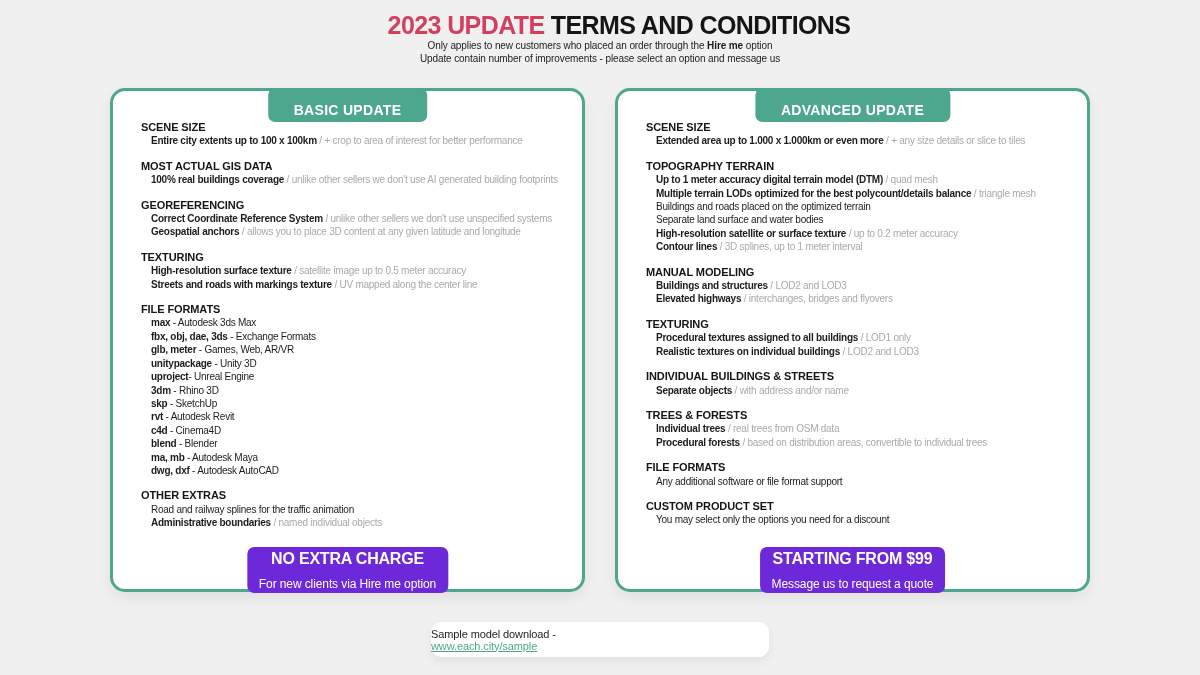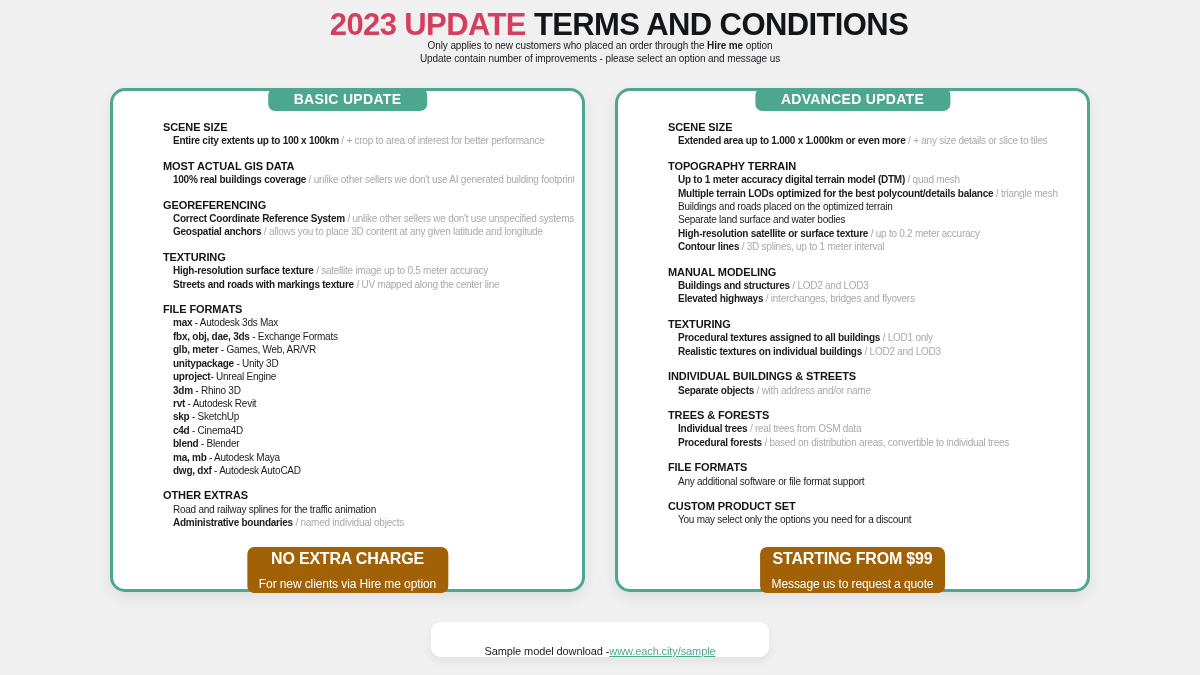--- a/index.html
+++ b/index.html
@@ -7,21 +7,21 @@
   body {
     background:#f0f0f1;
     font-family:"Liberation Sans", sans-serif;
     color:#1b1c1e;
   }
   .page { width:1200px; height:675px; position:relative; }
 
   
   .header { text-align:center; padding-top:11px; }
   .title {
-    font-size:31px; font-weight:700; letter-spacing:-0.6px; line-height:28px;
+    font-size:25px; font-weight:700; letter-spacing:-0.6px; line-height:28px;
     color:#141517;
     margin-left:38px;
   }
   .title .accent { color:#d3405f; }
   .subtitle { font-size:10px; line-height:13px; color:#1b1c1e; letter-spacing:-0.1px; }
   .subtitle b { font-weight:700; }
 
   
   .panels {
     position:absolute; left:110px; top:88px; width:980px;
@@ -32,57 +32,57 @@
     width:475px; height:504px;
     background:#ffffff;
     border:3px solid #4da68e;
     border-radius:15px;
     box-shadow:0 6px 14px rgba(0,0,0,0.07);
   }
   .badge-top {
     position:absolute; top:-3px; left:50%; transform:translateX(-50%);
     background:#4da68e; color:#ffffff;
     font-size:14px; font-weight:700; letter-spacing:0.3px;
-    padding:3px 26px 4px;
+    padding:14px 26px 4px;
     border-radius:7px;
     white-space:nowrap;
   }
   .badge-bottom {
     position:absolute; bottom:-4px; left:50%; transform:translateX(-50%);
-    background:#a16207; color:#ffffff;
+    background:#6d28d9; color:#ffffff;
     text-align:center;
     padding:3px 12px 4px;
     border-radius:7px;
     white-space:nowrap;
   }
   .badge-bottom .bb-title { font-size:16px; font-weight:700; line-height:17px; letter-spacing:-0.2px; }
   .badge-bottom .bb-sub   { font-size:12px;  line-height:10px; letter-spacing:-0.1px;margin-top:12px; }
 
-  .sections { padding:30px 8px 0 28px;margin-left:22px; }
+  .sections { padding:30px 8px 0 28px; }
   .sec { margin-bottom:12px; }
   .sec-h {
     font-size:11px; font-weight:700; line-height:13.4px;
     letter-spacing:-0.1px; color:#141517;
   }
   .item {
     font-size:10px; line-height:13.4px; letter-spacing:-0.25px;
     padding-left:10px; white-space:nowrap; overflow:hidden;
   }
   .seg-b { font-weight:700; color:#1b1c1e; }
   .seg-p { font-weight:400; color:#1b1c1e; }
   .seg-g { font-weight:400; color:#a7a9ab; }
 
   
   .footer-pill {
     position:absolute; left:50%; top:622px; transform:translateX(-50%);
     width:338px; height:35px;
     background:#ffffff; border-radius:10px;
     box-shadow:0 5px 10px rgba(0,0,0,0.06);
-    display:flex; align-items:flex-end; justify-content:center;
-    font-size:11px; letter-spacing:-0.1px;
+    display:flex; align-items:flex-start; justify-content:center;
+    font-size:11px; letter-spacing:-0.1px;flex-direction:column;
   }
   .footer-pill a { color:#4da68e; text-decoration:underline; cursor:pointer; }
 </style>
 </head>
 <body>
 
 <div class="page">
 
   <div class="header">
     <div class="title">
@@ -118,22 +118,22 @@
             <div class="item"><span class="seg-b">Streets and roads with markings texture</span><span class="seg-g"> / UV mapped along the center line</span></div>
           </div>
           <div class="sec">
             <div class="sec-h">FILE FORMATS</div>
             <div class="item"><span class="seg-b">max</span><span class="seg-p"> - Autodesk 3ds Max</span></div>
             <div class="item"><span class="seg-b">fbx, obj, dae, 3ds</span><span class="seg-p"> - Exchange Formats</span></div>
             <div class="item"><span class="seg-b">glb, meter</span><span class="seg-p"> - Games, Web, AR/VR</span></div>
             <div class="item"><span class="seg-b">unitypackage</span><span class="seg-p"> - Unity 3D</span></div>
             <div class="item"><span class="seg-b">uproject</span><span class="seg-p">- Unreal Engine</span></div>
             <div class="item"><span class="seg-b">3dm</span><span class="seg-p"> - Rhino 3D</span></div>
+            <div class="item"><span class="seg-b">skp</span><span class="seg-p"> - SketchUp</span></div>
             <div class="item"><span class="seg-b">rvt</span><span class="seg-p"> - Autodesk Revit</span></div>
-            <div class="item"><span class="seg-b">skp</span><span class="seg-p"> - SketchUp</span></div>
             <div class="item"><span class="seg-b">c4d</span><span class="seg-p"> - Cinema4D</span></div>
             <div class="item"><span class="seg-b">blend</span><span class="seg-p"> - Blender</span></div>
             <div class="item"><span class="seg-b">ma, mb</span><span class="seg-p"> - Autodesk Maya</span></div>
             <div class="item"><span class="seg-b">dwg, dxf</span><span class="seg-p"> - Autodesk AutoCAD</span></div>
           </div>
           <div class="sec">
             <div class="sec-h">OTHER EXTRAS</div>
             <div class="item"><span class="seg-p">Road and railway splines for the traffic animation</span></div>
             <div class="item"><span class="seg-b">Administrative boundaries</span><span class="seg-g"> / named individual objects</span></div>
           </div>

